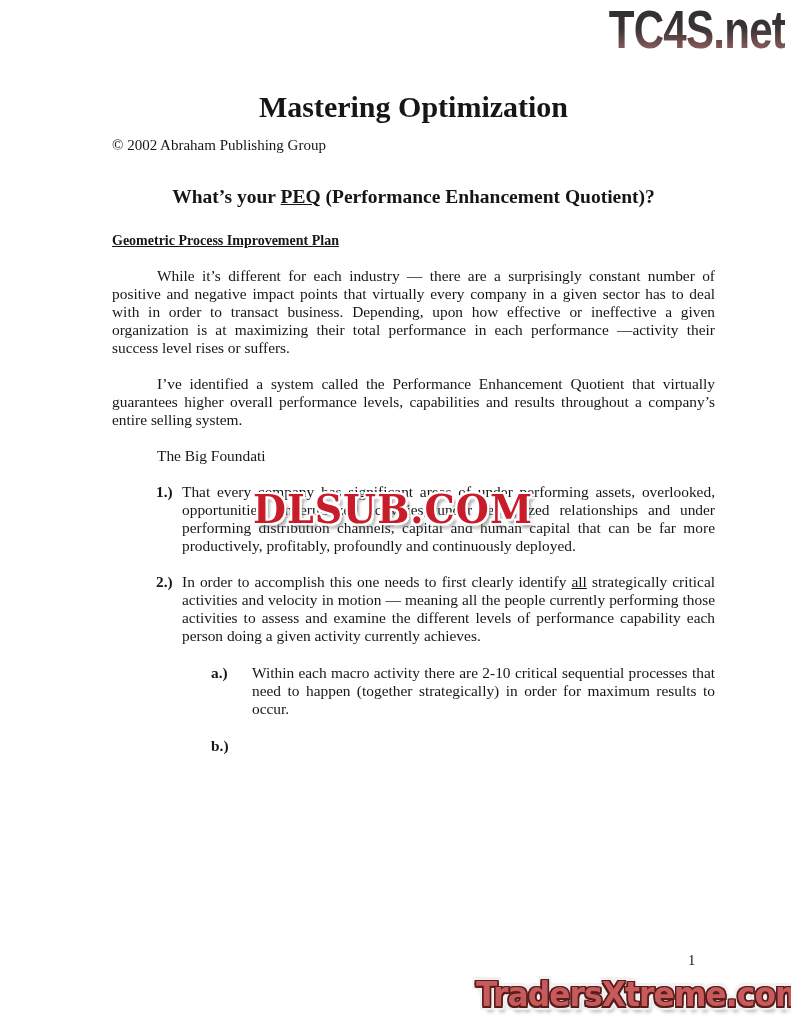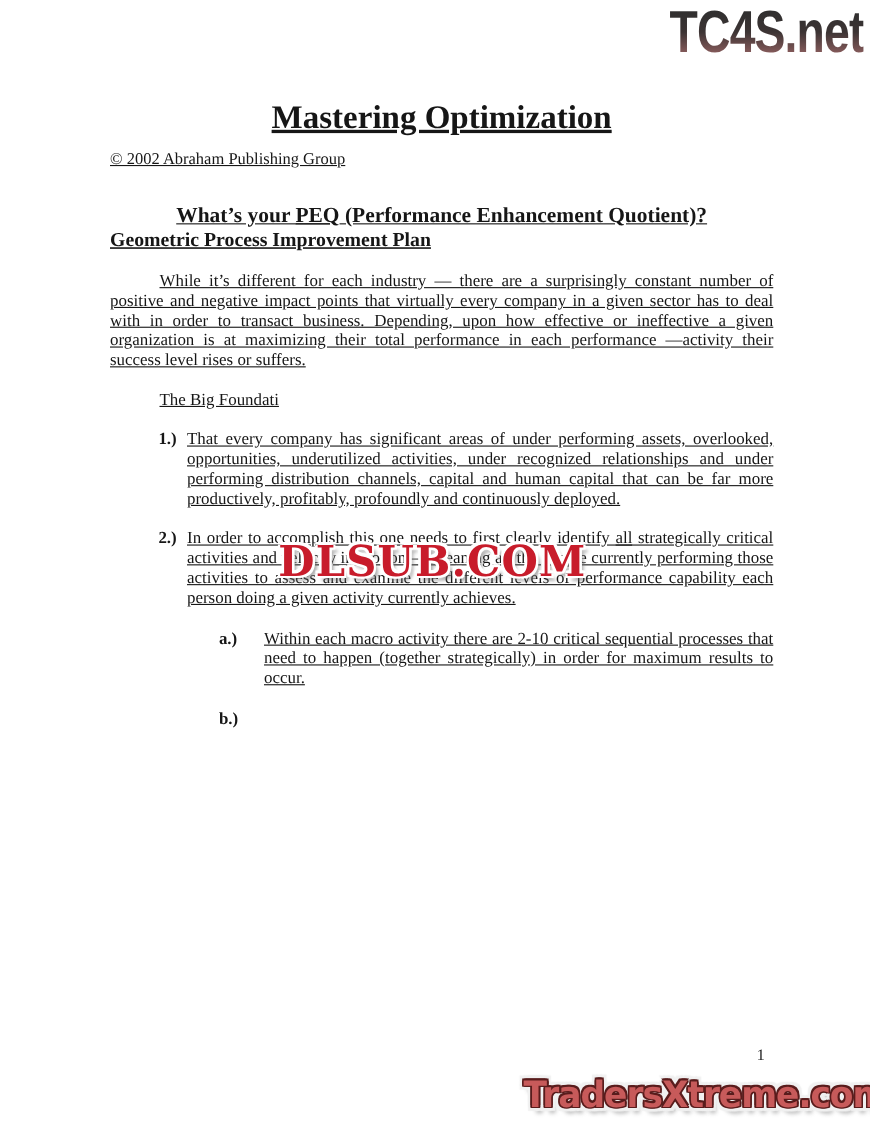--- a/index.html
+++ b/index.html
@@ -25,23 +25,22 @@
     transform-origin: 100% 0;
     background: linear-gradient(180deg, #2f2f2f 10%, #3c3434 50%, #8a5d5d 88%, #936a6a 100%);
     -webkit-background-clip: text;
     background-clip: text;
     color: transparent;
   }
 
   
   .content {
     position: absolute;
-    left: 100px; top: 0;
+    left: 112px; top: 0;
     width: 603px;
-    text-decoration: underline;
   }
   .doc-title {
     margin-top: 90px;
     text-align: center;
     font-size: 30px;
     font-weight: bold;
     line-height: 34px;
   }
   .copyright {
     margin-top: 13px;
@@ -49,21 +48,22 @@
     font-size: 15px;
   }
   .peq-heading {
     margin-top: 32px;
     text-align: center;
     font-size: 19.5px;
     font-weight: bold;
   }
   .peq-heading .u { text-decoration: underline; }
   .section-heading {
-    font-size: 18px;
+    margin-top: 25px;
+    font-size: 14px;
     font-weight: bold;
     text-decoration: underline;
   }
   p.body-para {
     font-size: 15.4px;
     line-height: 18px;
     text-align: justify;
     margin: 18px 0 0 0;
     text-indent: 45px;
   }
@@ -170,20 +170,21 @@
 
   <div class="peq-heading">
     <span>What’s your </span><span class="u">PEQ</span><span> (Performance Enhancement Quotient)?</span>
   </div>
 
   <div class="section-heading">Geometric Process Improvement Plan</div>
 
 
   <p class="body-para">While it’s different for each industry — there are a surprisingly constant number of positive and negative impact points that virtually every company in a given sector has to deal with in order to transact business.  Depending, upon how effective or ineffective a given organization is at maximizing their total performance in each performance —activity their success level rises or suffers.</p>
 
+  <p class="body-para">I’ve identified a system called the Performance Enhancement Quotient that virtually guarantees higher overall performance levels, capabilities and results throughout a company’s entire selling system.</p>
 
   <div class="foundation-line">The Big Foundati</div>
 
   <div class="num-item">
     <span class="num-label">1.)</span>
     <span>That every company has significant areas of under performing assets, overlooked, opportunities, underutilized activities, under recognized relationships and under performing distribution channels, capital and human capital that can be far more productively, profitably, profoundly and continuously deployed.</span>
   </div>
 
   <div class="num-item">
     <span class="num-label">2.)</span>

